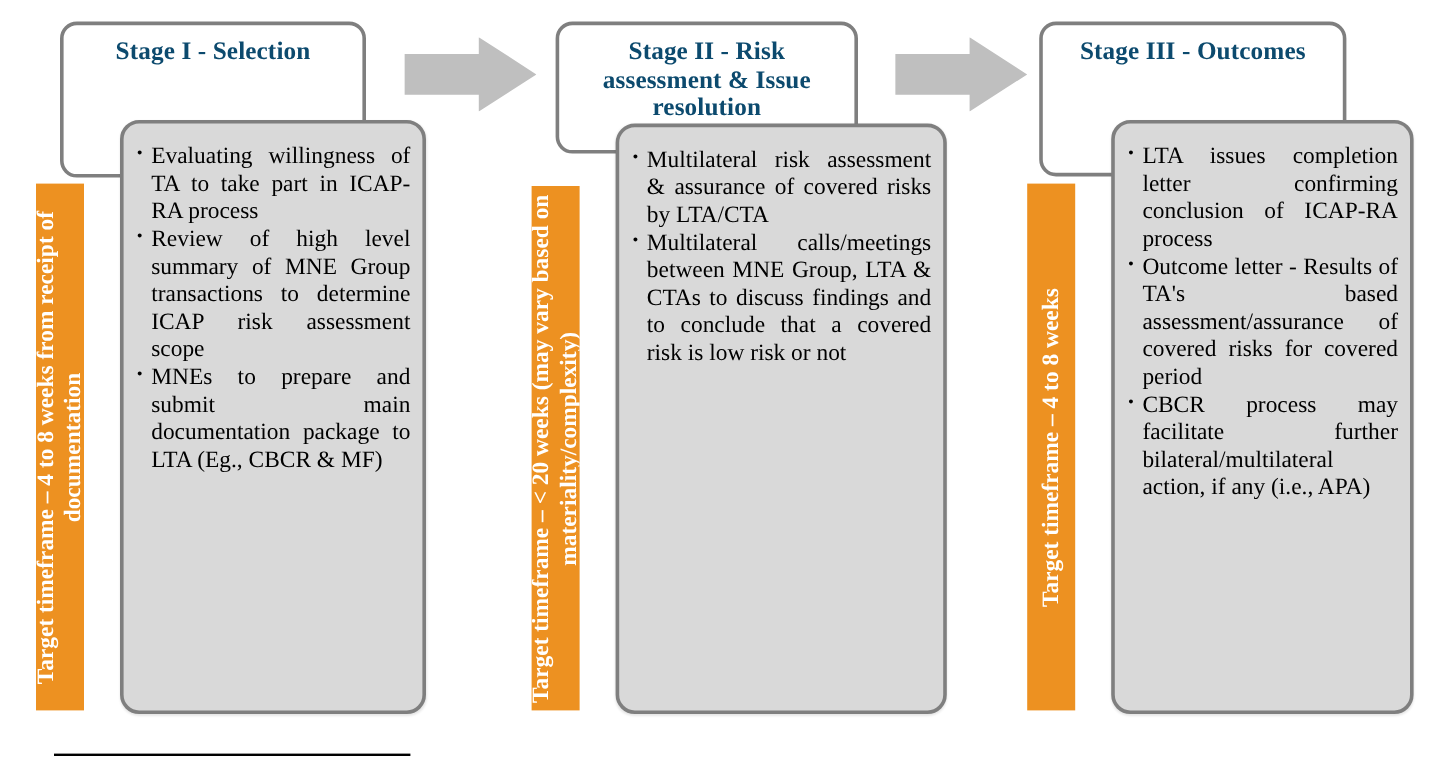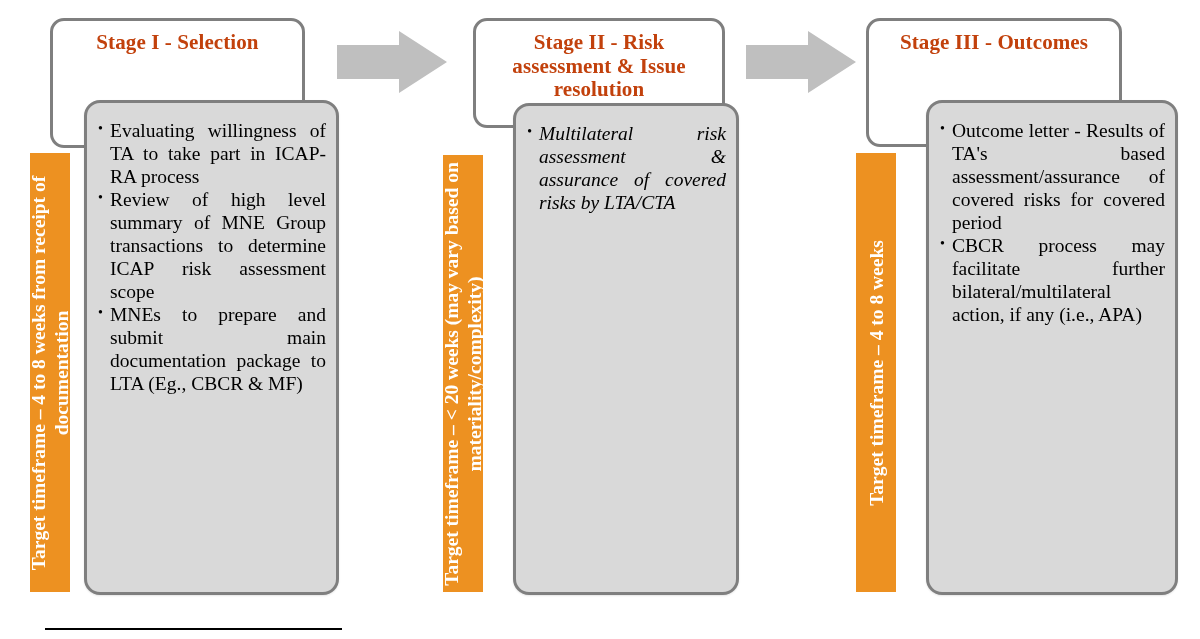--- a/index.html
+++ b/index.html
@@ -28,21 +28,21 @@
     border: 3px solid #7F7F7F;
     border-radius: 14px;
     z-index: 2;
     text-align: center;
     padding: 10px 12px 0 12px;
   }
   .stage-header .title {
     font-weight: bold;
     font-size: 21px;
     line-height: 1.12;
-    color: #c2410c;
+    color: #0c4a6e;
     letter-spacing: 0.1px;
   }
 
   
   .stage-body {
     position: absolute;
     box-sizing: border-box;
     background: #D9D9D9;
     border: 3px solid #7F7F7F;
     border-radius: 16px;
@@ -124,52 +124,55 @@
 <div class="canvas">
 
   <div class="stage-header" style="left:50px; top:18px; width:255px; height:130px;">
     <div class="title">Stage I -  Selection</div>
   </div>
 
   <div class="timeframe-bar" style="left:30px; top:153px; width:40px; height:439px;">
     <div class="rot" style="width:432px; white-space:normal;">Target timeframe – 4 to 8 weeks from receipt of documentation</div>
   </div>
 
-  <div class="stage-body" style="left:84px; top:100px; width:255px; height:495px;">
+  <div class="stage-body" style="left:100px; top:100px; width:255px; height:495px;">
     <ul class="bullets">
       <li>
         <span class="txt">Evaluating willingness of TA to take part in ICAP-RA process</span>
       </li>
       <li>
         <span class="txt">Review of high level summary of MNE Group transactions to determine ICAP risk assessment scope</span>
       </li>
       <li>
         <span class="txt">MNEs to prepare and submit main documentation package to LTA (Eg., CBCR &amp; MF)</span>
       </li>
     </ul>
   </div>
 
   <div class="block-arrow" style="left:337px; top:31px; width:110px; height:62px;">
     <svg width="110" height="62" viewBox="0 0 110 62" xmlns="http://www.w3.org/2000/svg">
       <polygon points="0,14 62,14 62,0 110,31 62,62 62,48 0,48" fill="#BFBFBF"></polygon>
     </svg>
   </div>
 
-  <div class="stage-header" style="left:473px; top:18px; width:252px; height:110px;">
+  <div class="stage-header" style="left:463px; top:18px; width:252px; height:110px;">
     <div class="title">Stage II - Risk assessment &amp; Issue resolution</div>
   </div>
 
   <div class="timeframe-bar" style="left:443px; top:155px; width:40px; height:437px;">
     <div class="rot" style="width:430px; white-space:normal;">Target timeframe – &lt; 20 weeks (may vary based on materiality/complexity)</div>
   </div>
 
-  <div class="stage-body" style="left:513px; top:103px; width:226px; height:492px;font-style:italic;">
+  <div class="stage-body" style="left:513px; top:103px; width:276px; height:492px;">
     <ul class="bullets">
       <li>
         <span class="txt">Multilateral risk assessment &amp; assurance of covered risks by LTA/CTA</span>
+      </li>
+      <li>
+        <span class="txt">Multilateral calls/meetings between MNE Group, LTA &amp; CTAs to discuss findings and to conclude that a covered risk is low risk or not</span>
       </li>
     </ul>
   </div>
 
   <div class="block-arrow" style="left:746px; top:31px; width:110px; height:62px;">
     <svg width="110" height="62" viewBox="0 0 110 62" xmlns="http://www.w3.org/2000/svg">
       <polygon points="0,14 62,14 62,0 110,31 62,62 62,48 0,48" fill="#BFBFBF"></polygon>
     </svg>
   </div>
 
@@ -177,20 +180,23 @@
     <div class="title">Stage III - Outcomes</div>
   </div>
 
   <div class="timeframe-bar" style="left:856px; top:153px; width:40px; height:439px;">
     <div class="rot" style="width:432px; white-space:normal;">Target timeframe – 4 to 8 weeks</div>
   </div>
 
   <div class="stage-body" style="left:926px; top:100px; width:252px; height:495px;">
     <ul class="bullets">
       <li>
+        <span class="txt">LTA issues completion letter confirming conclusion of ICAP-RA process</span>
+      </li>
+      <li>
         <span class="txt">Outcome letter - Results of TA's based assessment/assurance of covered risks for covered period</span>
       </li>
       <li>
         <span class="txt">CBCR process may facilitate further bilateral/multilateral action, if any (i.e., APA)</span>
       </li>
     </ul>
   </div>
 
   <div class="footnote-rule"></div>
 

